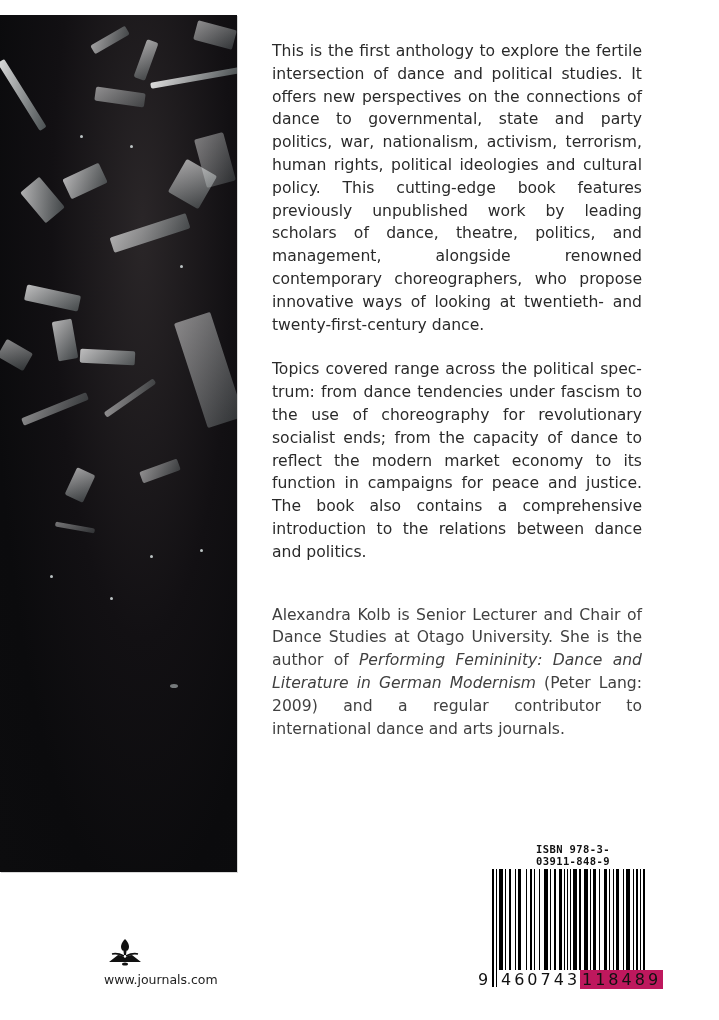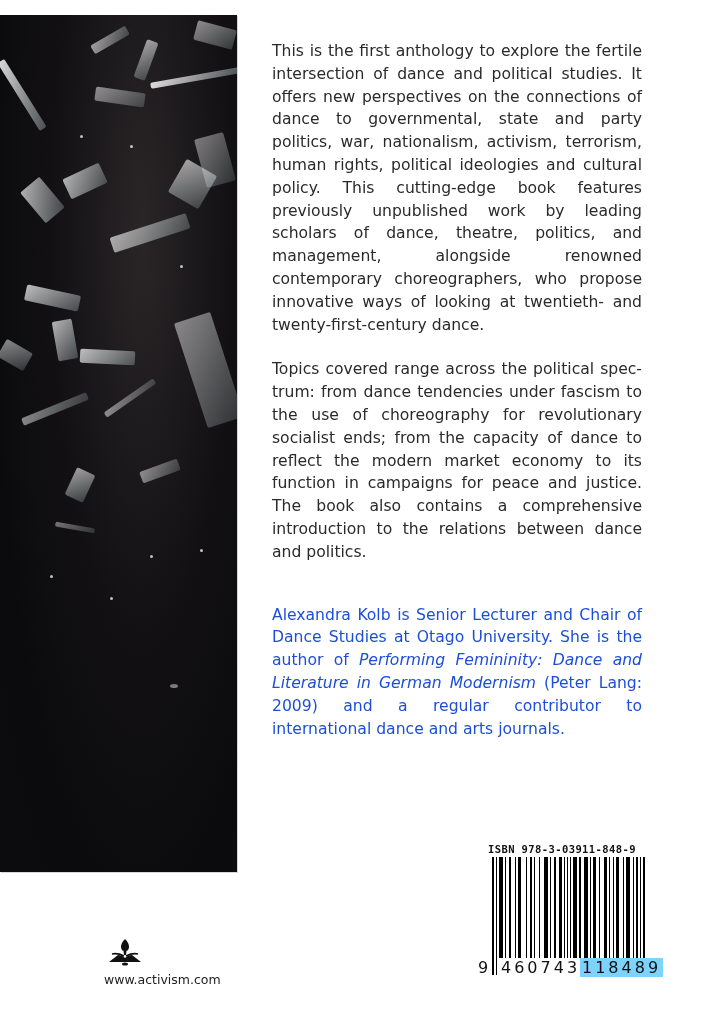--- a/index.html
+++ b/index.html
@@ -12,31 +12,31 @@
   }
   .shard { position: absolute; background: linear-gradient(135deg, rgba(255,255,255,0.85), rgba(180,200,200,0.35)); border-radius: 2px; }
   .dot { position: absolute; width: 3px; height: 3px; border-radius: 50%; background: rgba(230,240,240,0.8); }
   .text-col {
     position: absolute; left: 272px; top: 40px; width: 370px;
     font-size: 15.6px; line-height: 22.8px; color: #2a2a2a; text-align: justify;
     hyphens: manual;
   }
   .text-col p { margin: 0; }
   .para2 { margin-top: 22px !important; }
-  .para3 { margin-top: 40px !important; color: #1d4ed8; }
+  .para3 { margin-top: 40px !important; color: #404040; }
   .para3 i { font-style: italic; }
   .barcode-wrap { position: absolute; left: 480px; top: 843px; width: 165px; }
-  .isbn-label { font-family: "DejaVu Sans Mono", monospace; font-size: 10.5px; font-weight: bold; letter-spacing: 0.4px; color: #111; padding-left: 8px; }
+  .isbn-label { font-family: "DejaVu Sans Mono", monospace; font-size: 10.5px; font-weight: bold; letter-spacing: 0.4px; color: #111; padding-left: 8px; margin-left: 48px; }
   .bars { display: flex; align-items: flex-start; height: 115px; margin-top: 2px; padding-left: 12px; }
   .bars span { display: block; background: #000; height: 110px; }
   .bars span.guard { height: 118px; }
   .bar-digits { font-family: "DejaVu Sans", sans-serif; font-size: 16px; color: #111; letter-spacing: 3px; margin-top: -14px; position: relative; }
   .bar-digits .lead { position: absolute; left: -2px; top: 0; }
   .bar-digits .g1 { position: absolute; left: 19px; top: 0; background: #fff; padding: 0 2px; }
-  .bar-digits .g2 { position: absolute; left: 100px; top: 0; background: #7dd3fc; padding: 0 2px; }
+  .bar-digits .g2 { position: absolute; left: 100px; top: 0; background: #be185d; padding: 0 2px; }
   .logo { position: absolute; left: 106px; top: 938px; width: 38px; height: 32px; }
   .site-url { position: absolute; left: 104px; top: 972px; font-size: 12.5px; color: #222; }
 </style>
 </head>
 <body>
 
 <div class="photo-panel">
   <div class="shard" style="left:18px;top:40px;width:8px;height:80px;transform:rotate(-32deg);"></div>
   <div class="shard" style="left:150px;top:60px;width:90px;height:6px;transform:rotate(-10deg);"></div>
   <div class="shard" style="left:90px;top:20px;width:40px;height:10px;transform:rotate(-30deg);opacity:.7"></div>
@@ -119,13 +119,13 @@
   </div>
 </div>
 
 <svg class="logo" viewBox="0 0 38 32">
   <path d="M19 1 C15 5 14 9 16 12 C17 13.5 21 13.5 22 12 C24 9 23 5 19 1 Z" fill="#111"></path>
   <path d="M17.5 13 L20.5 13 L20 17 L18 17 Z" fill="#111"></path>
   <path d="M3 24 L12 17 C15 17 17 18 19 20 C21 18 23 17 26 17 L35 24 Z" fill="#111"></path>
   <path d="M6 16 C10 15 14 16 18 18 M32 16 C28 15 24 16 20 18" stroke="#111" stroke-width="1.6" fill="none"></path>
   <ellipse cx="19" cy="26" rx="3" ry="1.6" fill="#111"></ellipse>
 </svg>
-<div class="site-url">www.activism.com</div>
+<div class="site-url">www.journals.com</div>
 
 </body></html>

